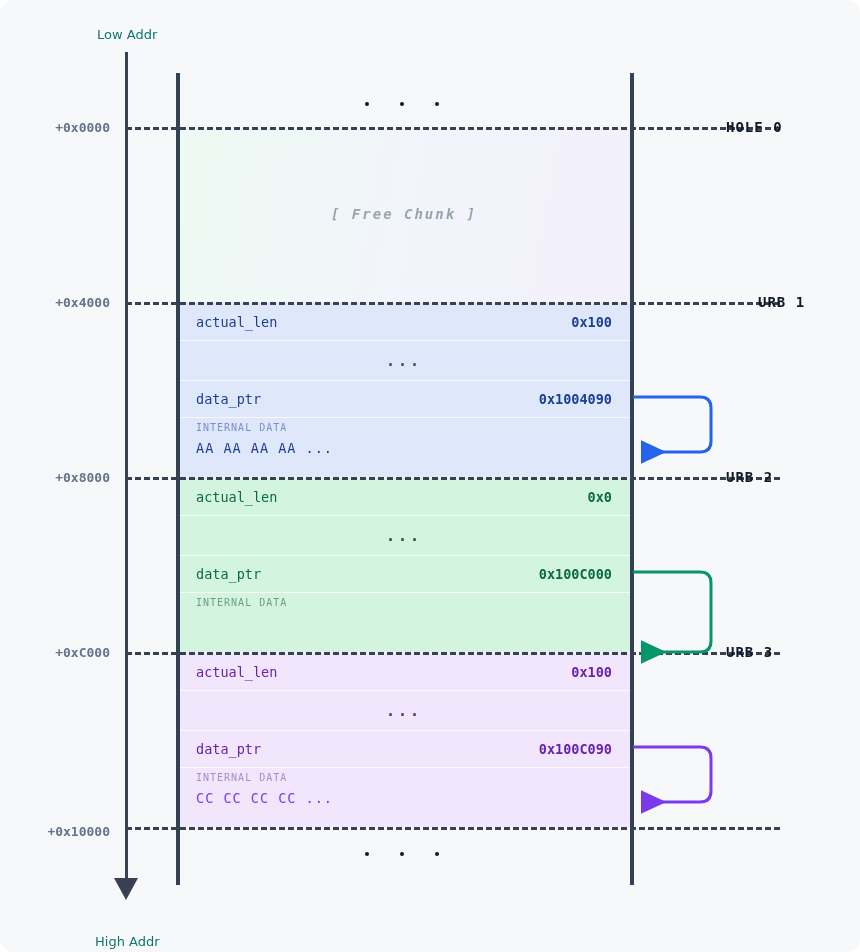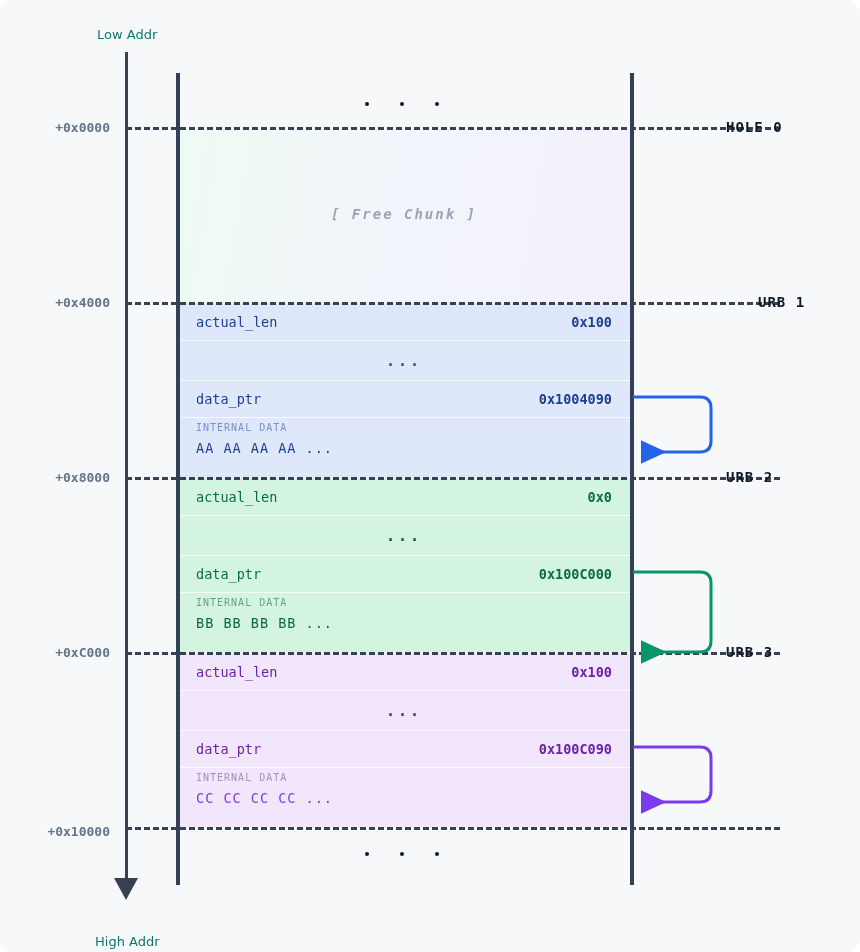--- a/index.html
+++ b/index.html
@@ -212,21 +212,20 @@
     </div>
     <div class="row ellip">
       <span class="dots">...</span>
     </div>
     <div class="row field">
       <span class="key">data_ptr</span>
       <span class="val">0x100C000</span>
     </div>
     <div class="row data">
       <div class="data-caption">INTERNAL DATA</div>
-      <div class="data-bytes">BB BB BB BB ...</div>
     </div>
   </div>
 
   <div class="abs block urb3" style="top:653px; height:174px;">
     <div class="row field">
       <span class="key">actual_len</span>
       <span class="val">0x100</span>
     </div>
     <div class="row ellip">
       <span class="dots">...</span>

